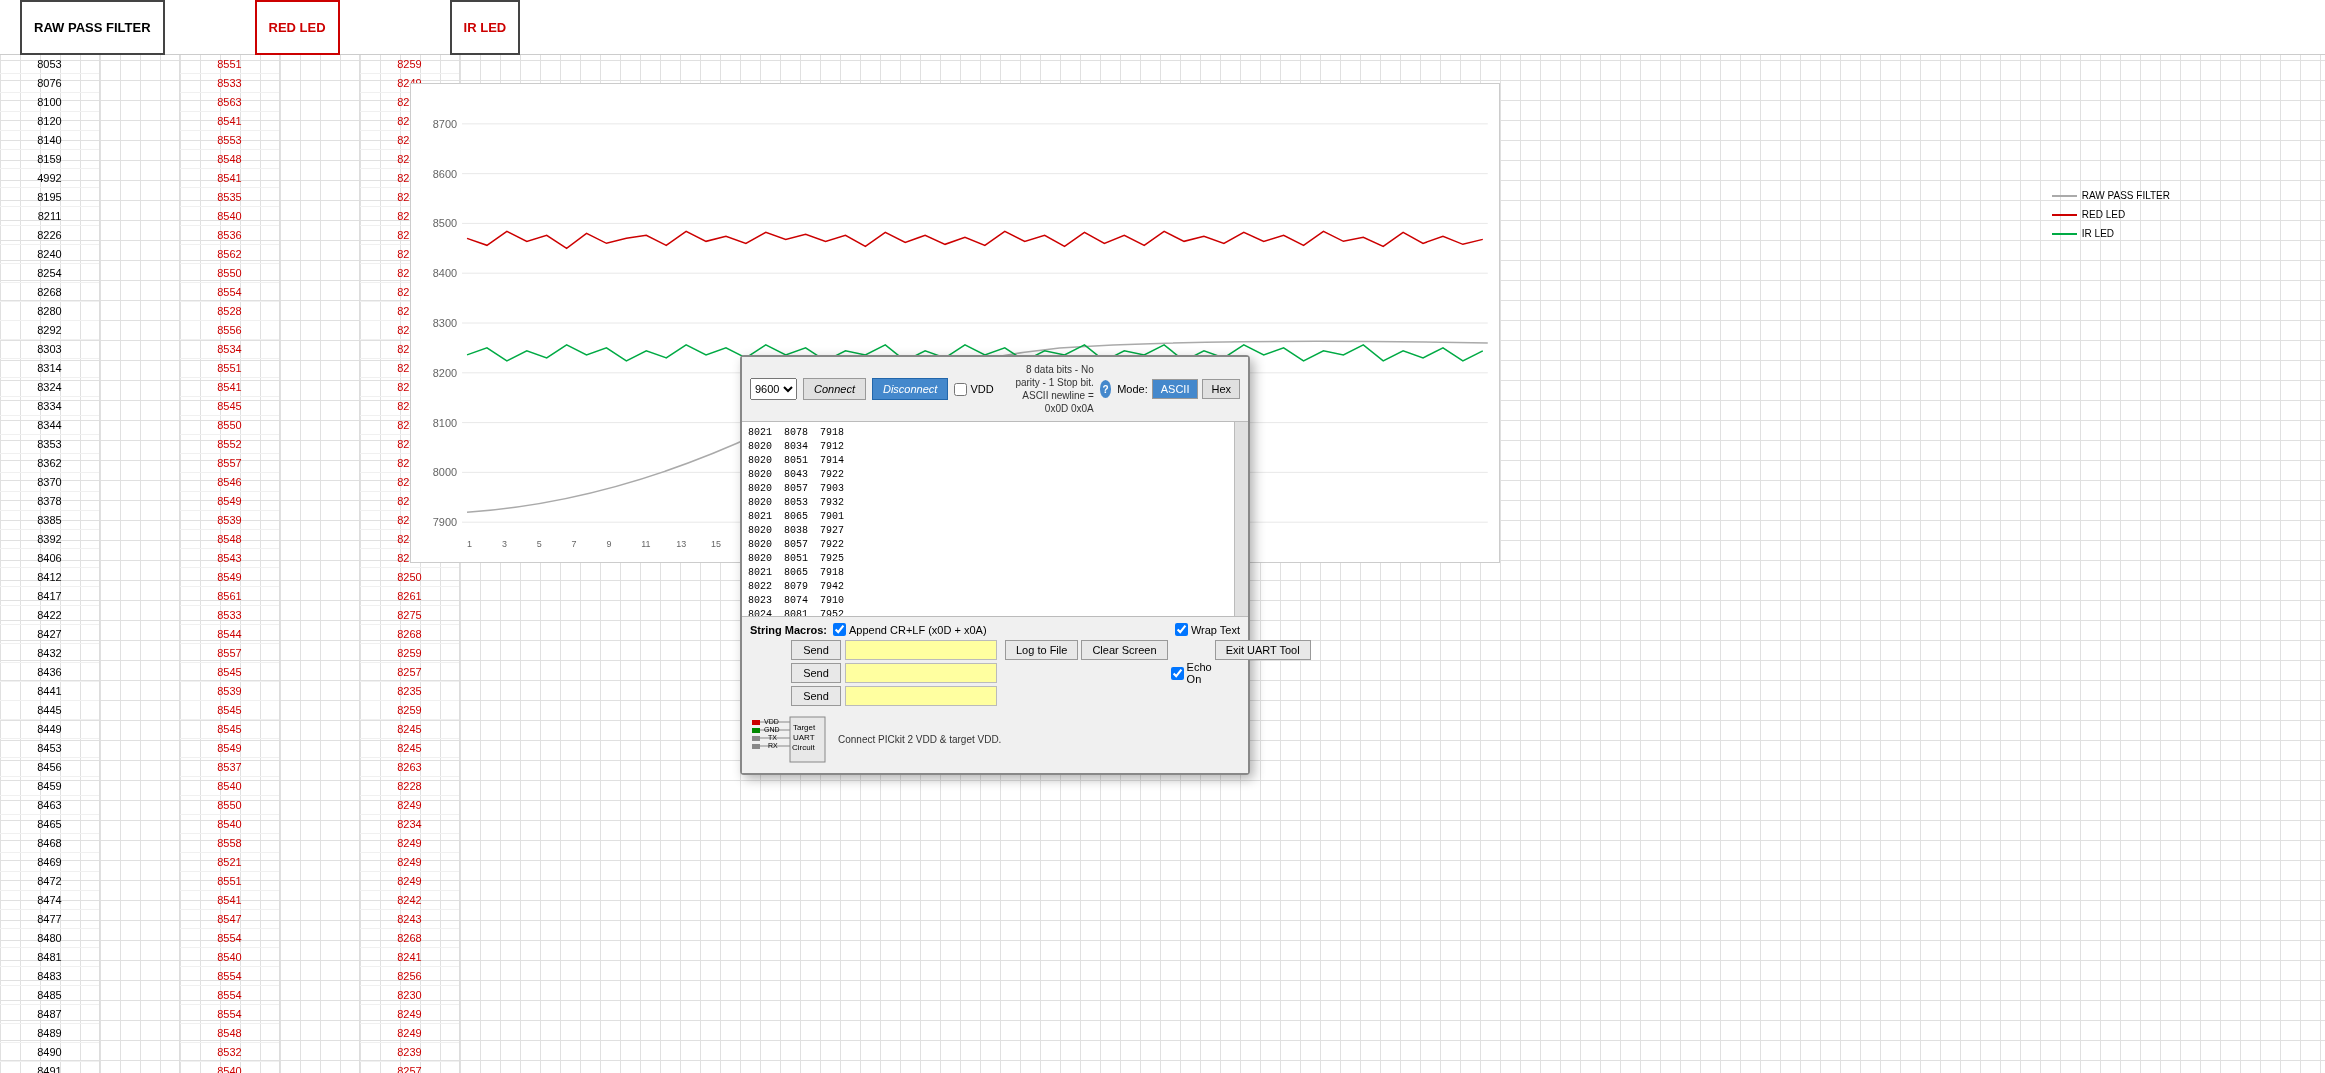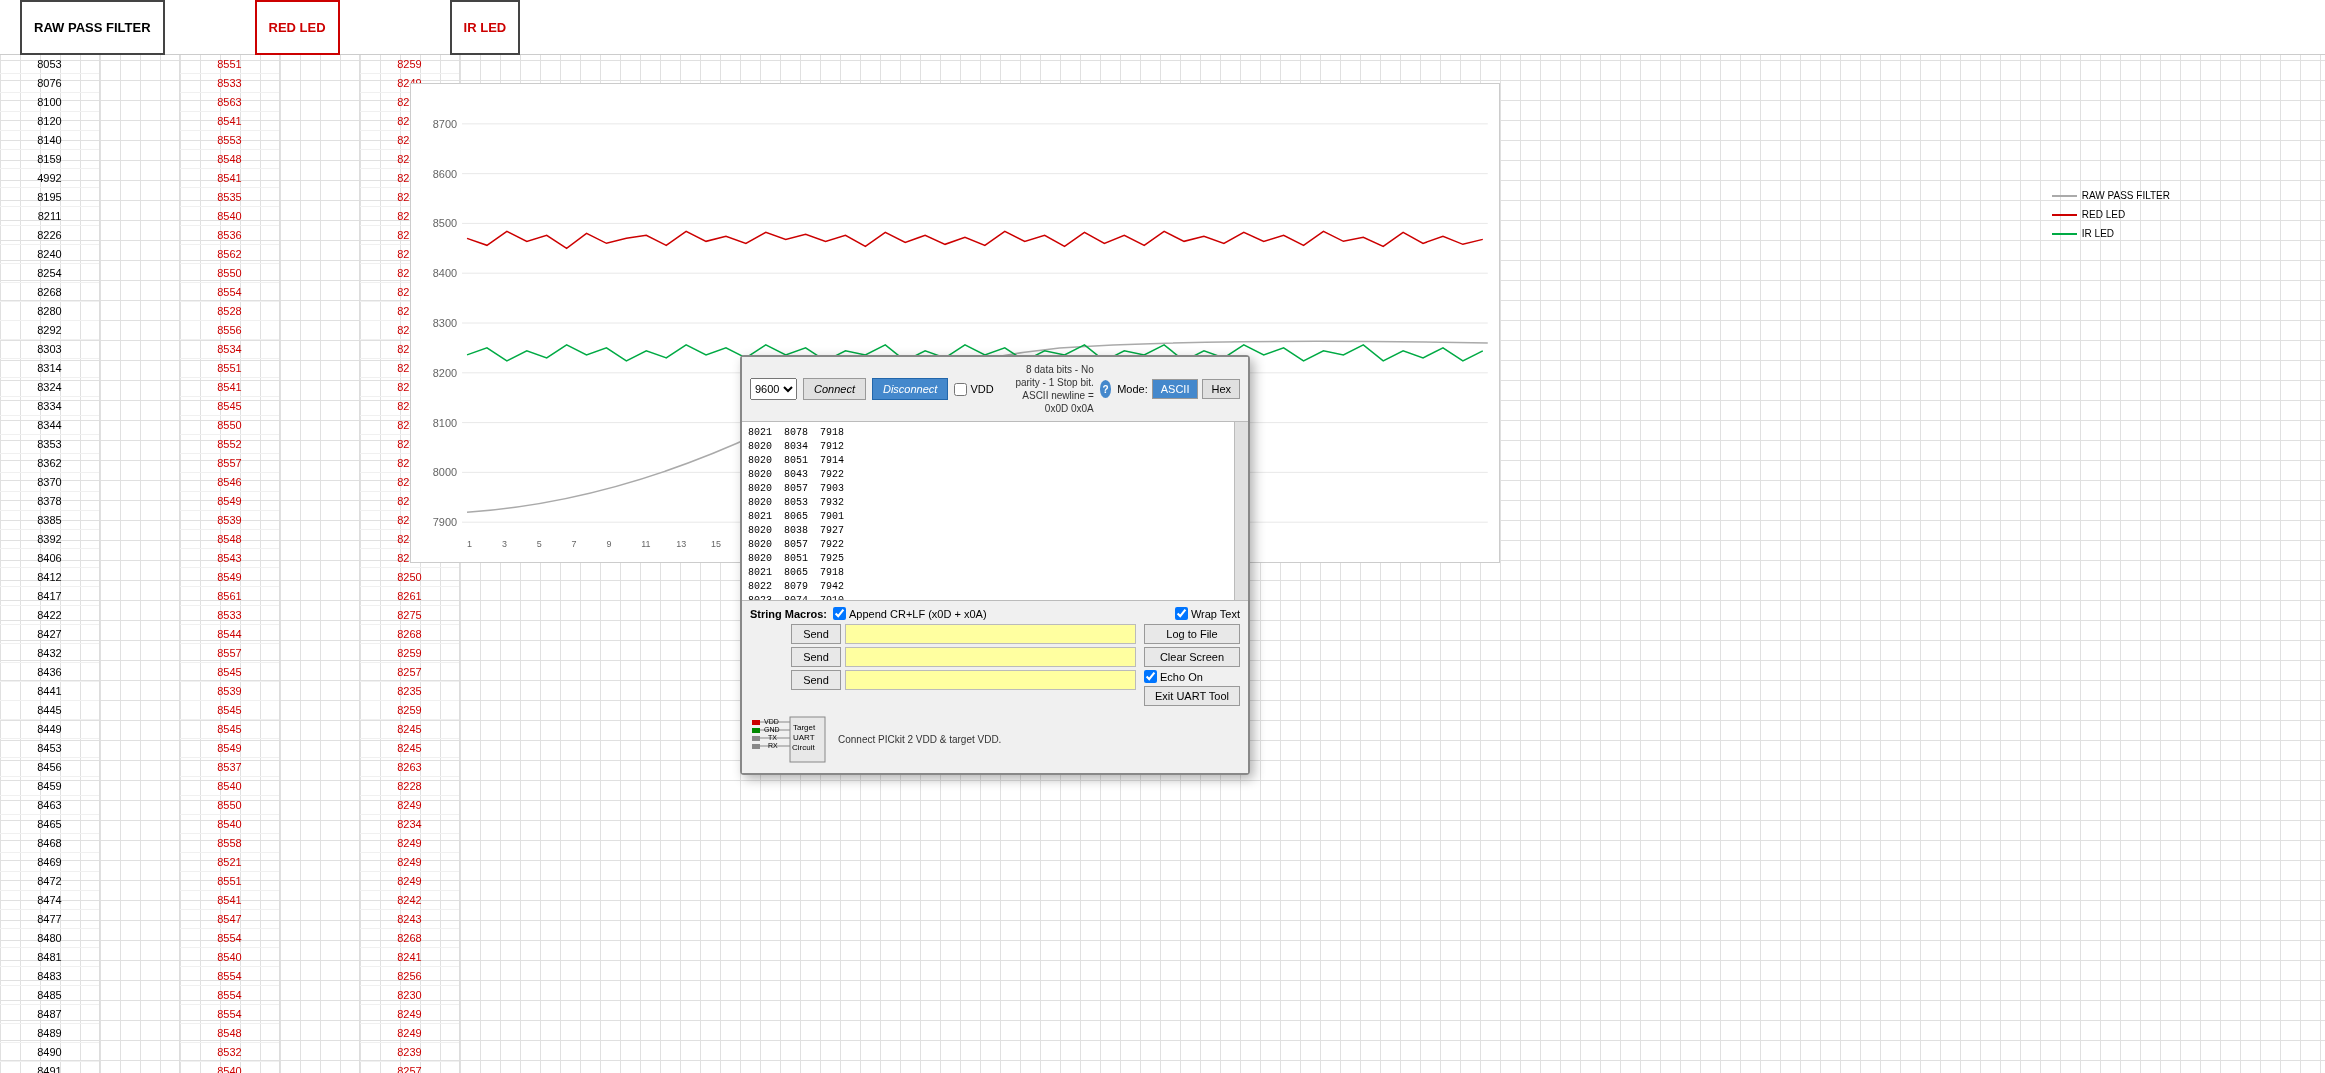--- a/index.html
+++ b/index.html
@@ -663,21 +663,21 @@
         </div>
         <div class="send-row">
           <button class="send-btn">Send</button>
           <input type="text" class="send-input" style="">
         </div>
         <div class="send-row">
           <button class="send-btn">Send</button>
           <input type="text" class="send-input" style="">
         </div>
       </div>
-      <div style="display:flex; flex-direction:column; gap:3px; justify-content:flex-end;">
+      <div style="display:flex; flex-direction:row; gap:3px; justify-content:flex-end;">
         <button class="action-btn">Log to File</button>
         <button class="action-btn">Clear Screen</button>
         <label style="display:flex; align-items:center; gap:3px; font-size:11px;">
           <input type="checkbox" checked="" style="">
           <span>Echo On</span>
         </label>
         <button class="action-btn">Exit UART Tool</button>
       </div>
     </div>
 

